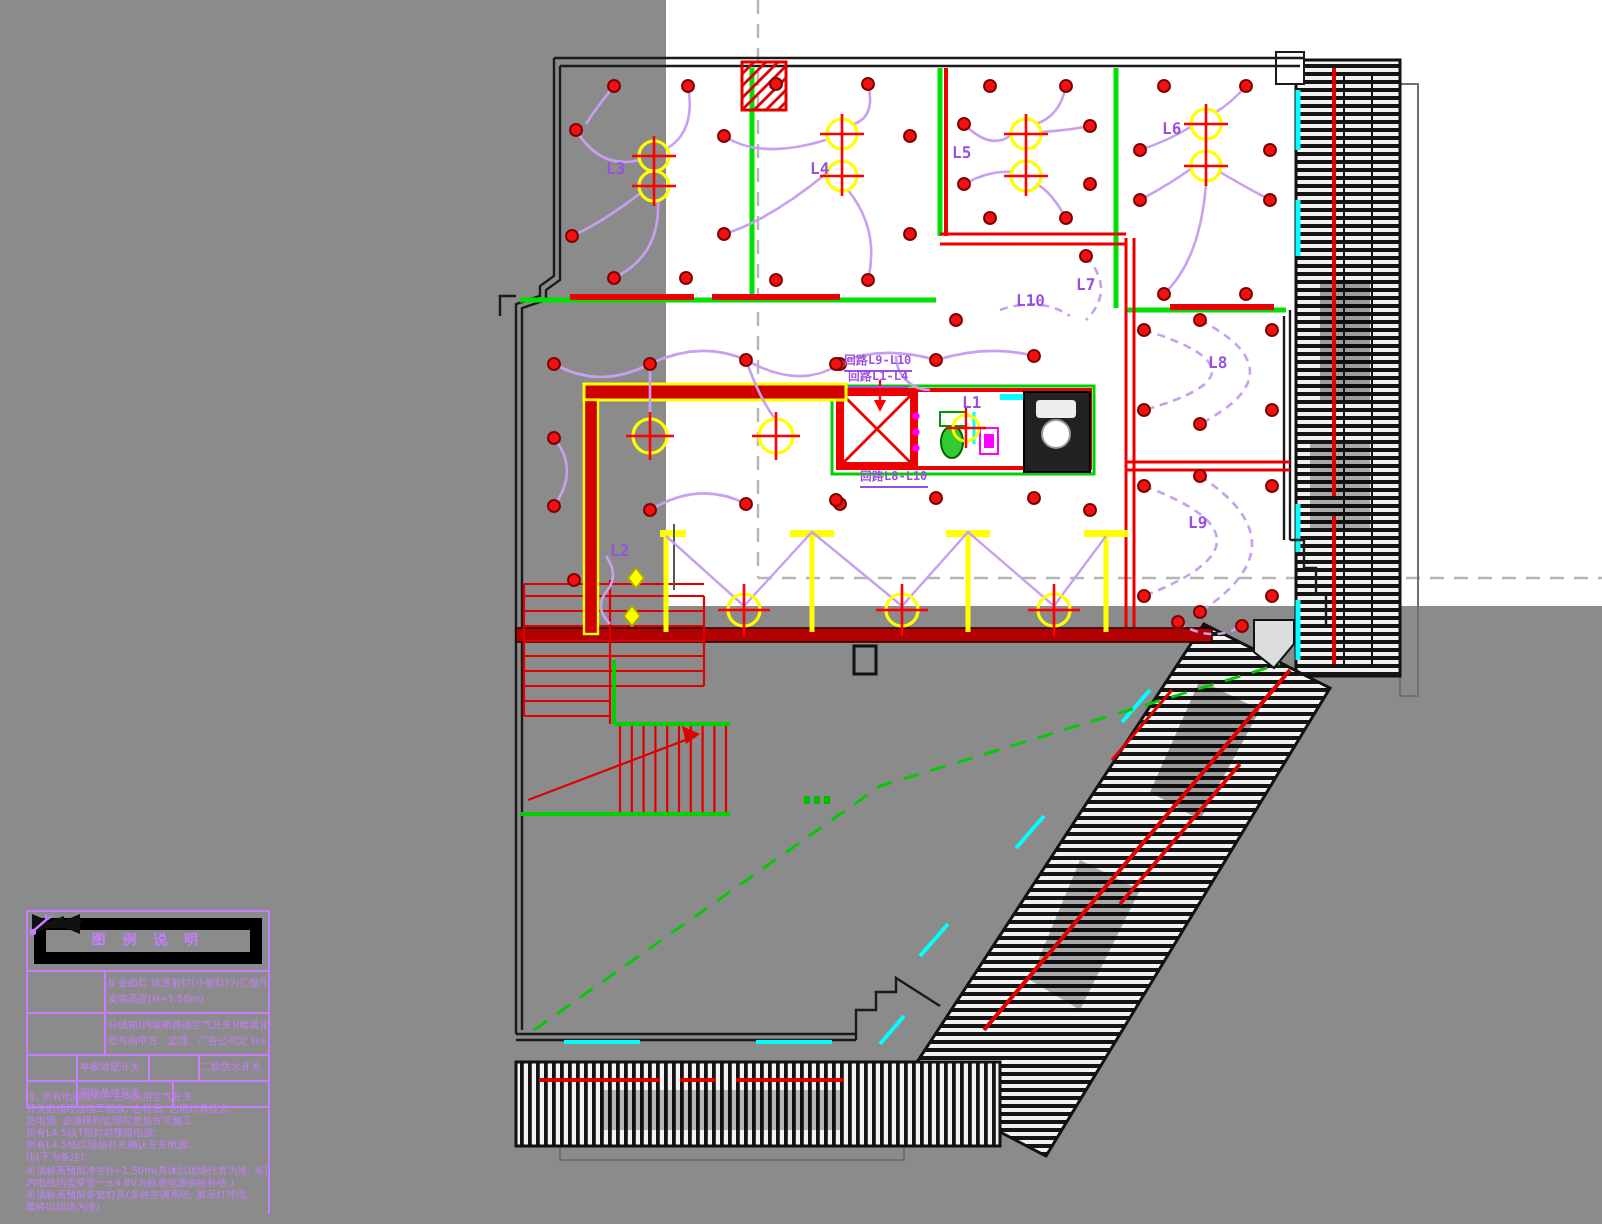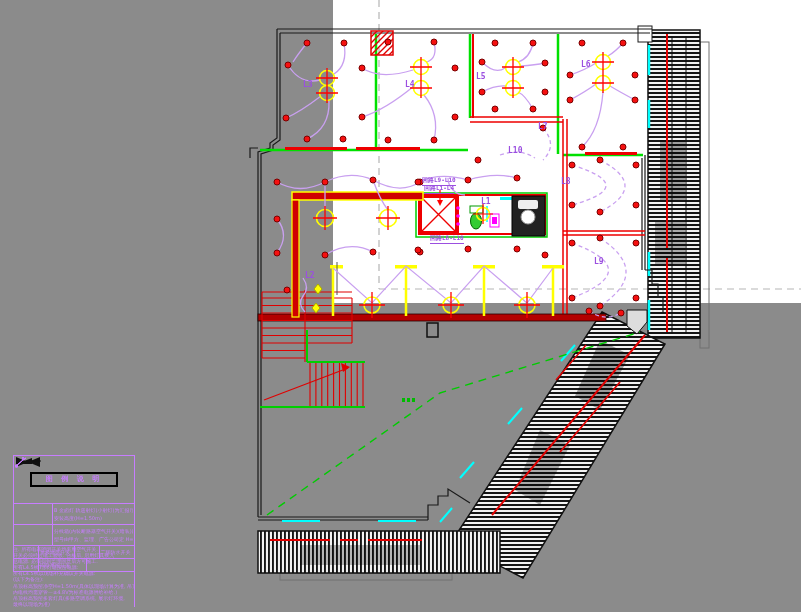--- a/index.html
+++ b/index.html
@@ -5,21 +5,21 @@
   html,body{margin:0;padding:0;}
   #app{position:relative;width:801px;height:612px;background:#8b8b8b;overflow:hidden;
        font-family:"DejaVu Sans",sans-serif;}
   #paper{position:absolute;left:333px;top:0;width:468px;height:303px;background:#ffffff;}
   svg{position:absolute;left:0;top:0;}
   .lbl{position:absolute;font:bold 8px "DejaVu Sans Mono",monospace;color:#9b4fe0;z-index:30;}
   .lbl.sm{font:600 6px "DejaVu Sans Mono",monospace;border-bottom:1px solid #9b4fe0;}
   
   #legend{position:absolute;left:13px;top:455px;width:120px;border:1px solid #c77dff;
           color:#c77dff;z-index:30;background:transparent;}
-  #legend .ttl{border:2px solid #000000;margin:16px;height:11px;text-align:center;
+  #legend .ttl{border:6px solid #000000;margin:3px;height:11px;text-align:center;
           font:bold 7px "DejaVu Sans",sans-serif;letter-spacing:3px;line-height:11px;overflow:hidden;white-space:nowrap;}
   .lrow{display:flex;border-top:1px solid #c77dff;}
   .lsym{width:38px;border-right:1px solid #c77dff;display:flex;align-items:center;
         justify-content:center;flex:none;}
   .lsym.nw{width:24px;}
   .ltxt{flex:1;font-size:5px;line-height:8px;padding:2px 1px;overflow:hidden;white-space:nowrap;}
   .ltxt div{overflow:hidden;white-space:nowrap;}
   .lcell{border-right:1px solid #c77dff;flex:1;font-size:5px;line-height:12px;
          padding:0 1px;overflow:hidden;white-space:nowrap;}
   #notes{position:absolute;left:13px;top:546px;width:121px;color:#c77dff;
@@ -328,23 +328,23 @@
           <path d="M359,305 H385 M372,292 V318 M438,305 H464 M451,292 V318 M514,305 H540 M527,292 V318"></path>
         </g>
       </g>
     </g>
   </svg>
 
   <span class="lbl" style="left:303px;top:80px">L3</span>
   <span class="lbl" style="left:405px;top:80px">L4</span>
   <span class="lbl" style="left:476px;top:72px">L5</span>
   <span class="lbl" style="left:581px;top:60px">L6</span>
-  <span class="lbl" style="left:538px;top:122px">L7</span>
+  <span class="lbl" style="left:538px;top:138px">L7</span>
   <span class="lbl" style="left:508px;top:146px">L10</span>
-  <span class="lbl" style="left:561px;top:177px">L8</span>
+  <span class="lbl" style="left:604px;top:177px">L8</span>
   <span class="lbl" style="left:594px;top:257px">L9</span>
   <span class="lbl" style="left:481px;top:197px">L1</span>
   <span class="lbl" style="left:305px;top:271px">L2</span>
   <span class="lbl sm" style="left:422px;top:176px">回路L9-L10</span>
   <span class="lbl sm" style="left:424px;top:184px">回路L1-L4</span>
   <span class="lbl sm" style="left:430px;top:234px">回路L8-L10</span>
 
   <div id="legend">
     <div class="ttl">图 例 说 明</div>
     <div class="lrow">

